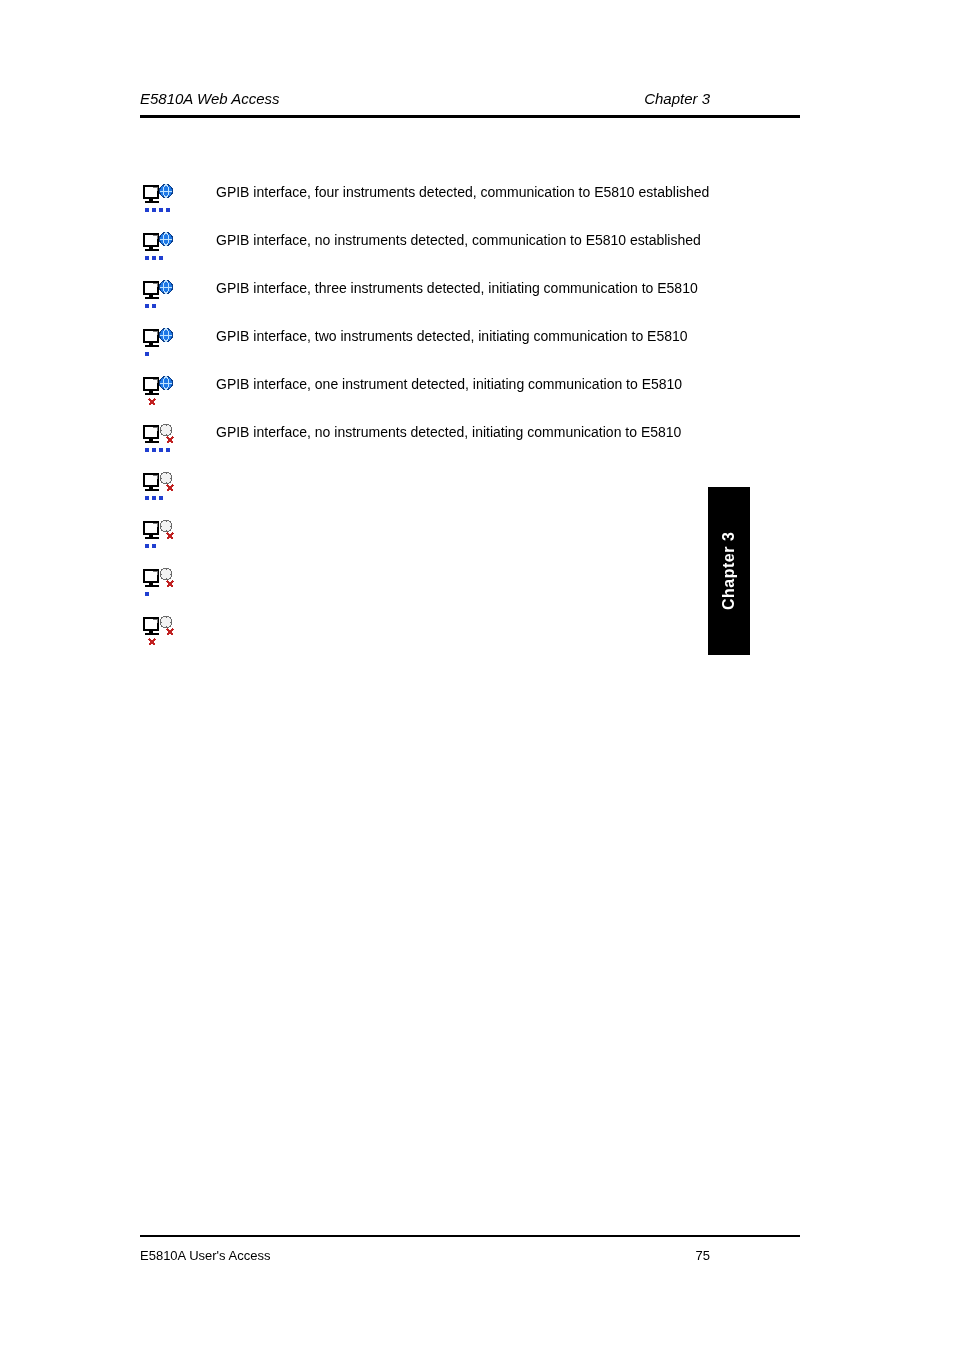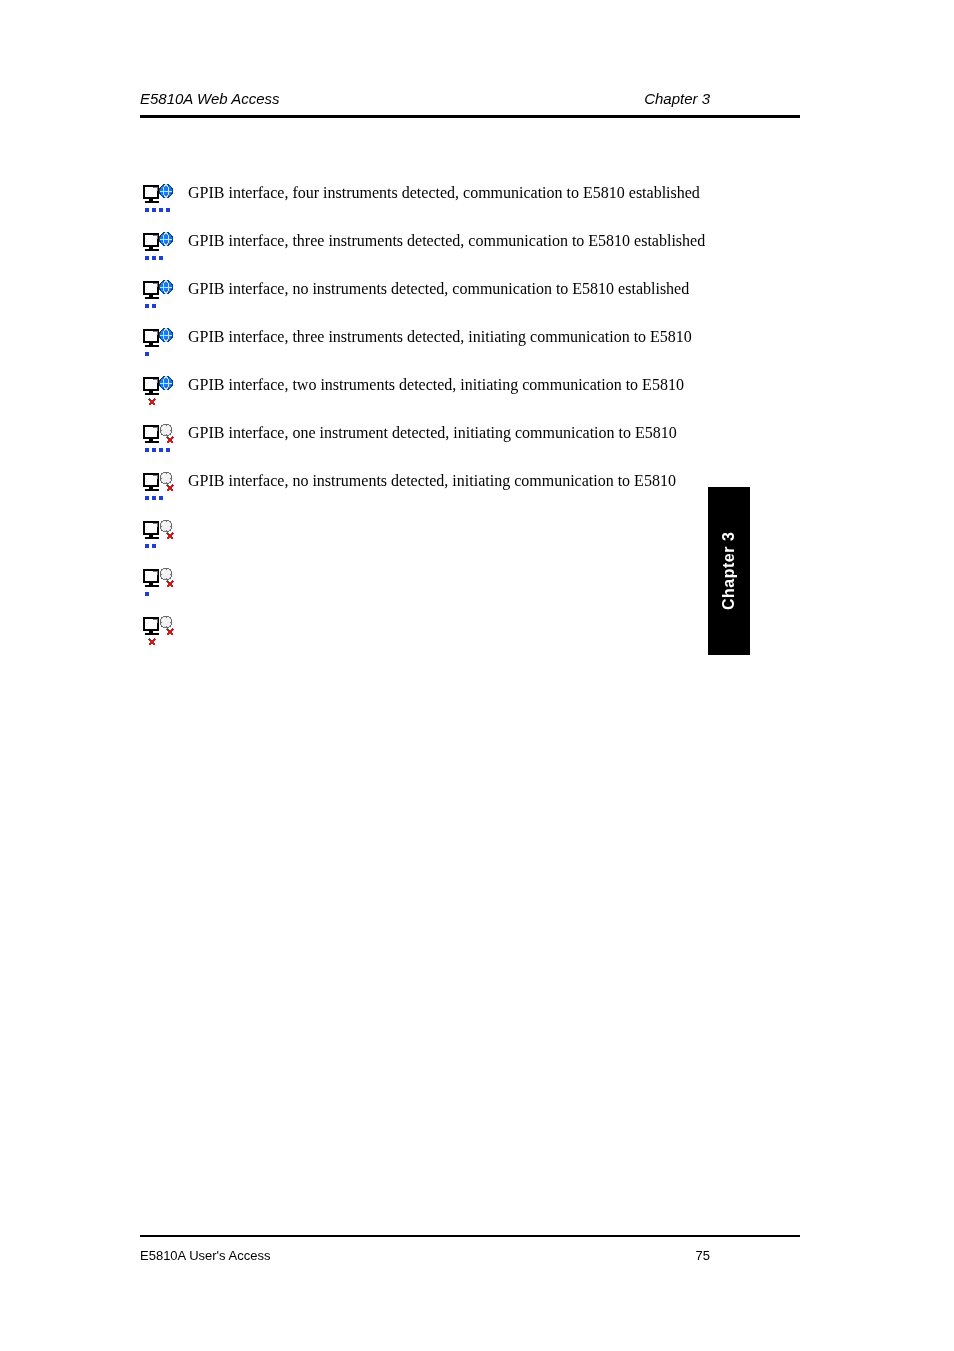--- a/index.html
+++ b/index.html
@@ -49,25 +49,24 @@
     height: 48px;
     display: flex;
     align-items: flex-start;
   }
   .icon-row .icon-svg {
     width: 34px;
     height: 34px;
   }
   .desc-col {
     position: absolute;
-    left: 188px;
+    left: 216px;
     top: 184px;
-    font-size: 16px;
+    font-size: 14px;
     line-height: 1.15;
-    font-family: Liberation Serif, serif;
   }
   .desc-item {
     height: 48px;
   }
   .side-tab {
     position: absolute;
     top: 487px;
     right: 114px;
     width: 42px;
     height: 168px;
@@ -273,21 +272,20 @@
               <line x1="25" y1="15" x2="31" y2="21" stroke="#c02020" stroke-width="1.6"></line>
               <line x1="31" y1="15" x2="25" y2="21" stroke="#c02020" stroke-width="1.6"></line>
             </g>
             <line x1="7" y1="25" x2="13" y2="31" stroke="#c22020" stroke-width="1.8"></line>
             <line x1="13" y1="25" x2="7" y2="31" stroke="#c22020" stroke-width="1.8"></line>
           </svg></span>
       </div>
     </div>
   <div class="desc-col" id="desc-col">
       <div class="desc-item">GPIB interface, four instruments detected, communication to E5810 established</div>
-      <div class="desc-item">GPIB interface, three instruments detected, communication to E5810 established</div>
       <div class="desc-item">GPIB interface, no instruments detected, communication to E5810 established</div>
       <div class="desc-item">GPIB interface, three instruments detected, initiating communication to E5810</div>
       <div class="desc-item">GPIB interface, two instruments detected, initiating communication to E5810</div>
       <div class="desc-item">GPIB interface, one instrument detected, initiating communication to E5810</div>
       <div class="desc-item">GPIB interface, no instruments detected, initiating communication to E5810</div>
     </div>
 
   <div class="side-tab">Chapter 3</div>
 
   <div class="bottom-rule"></div>

